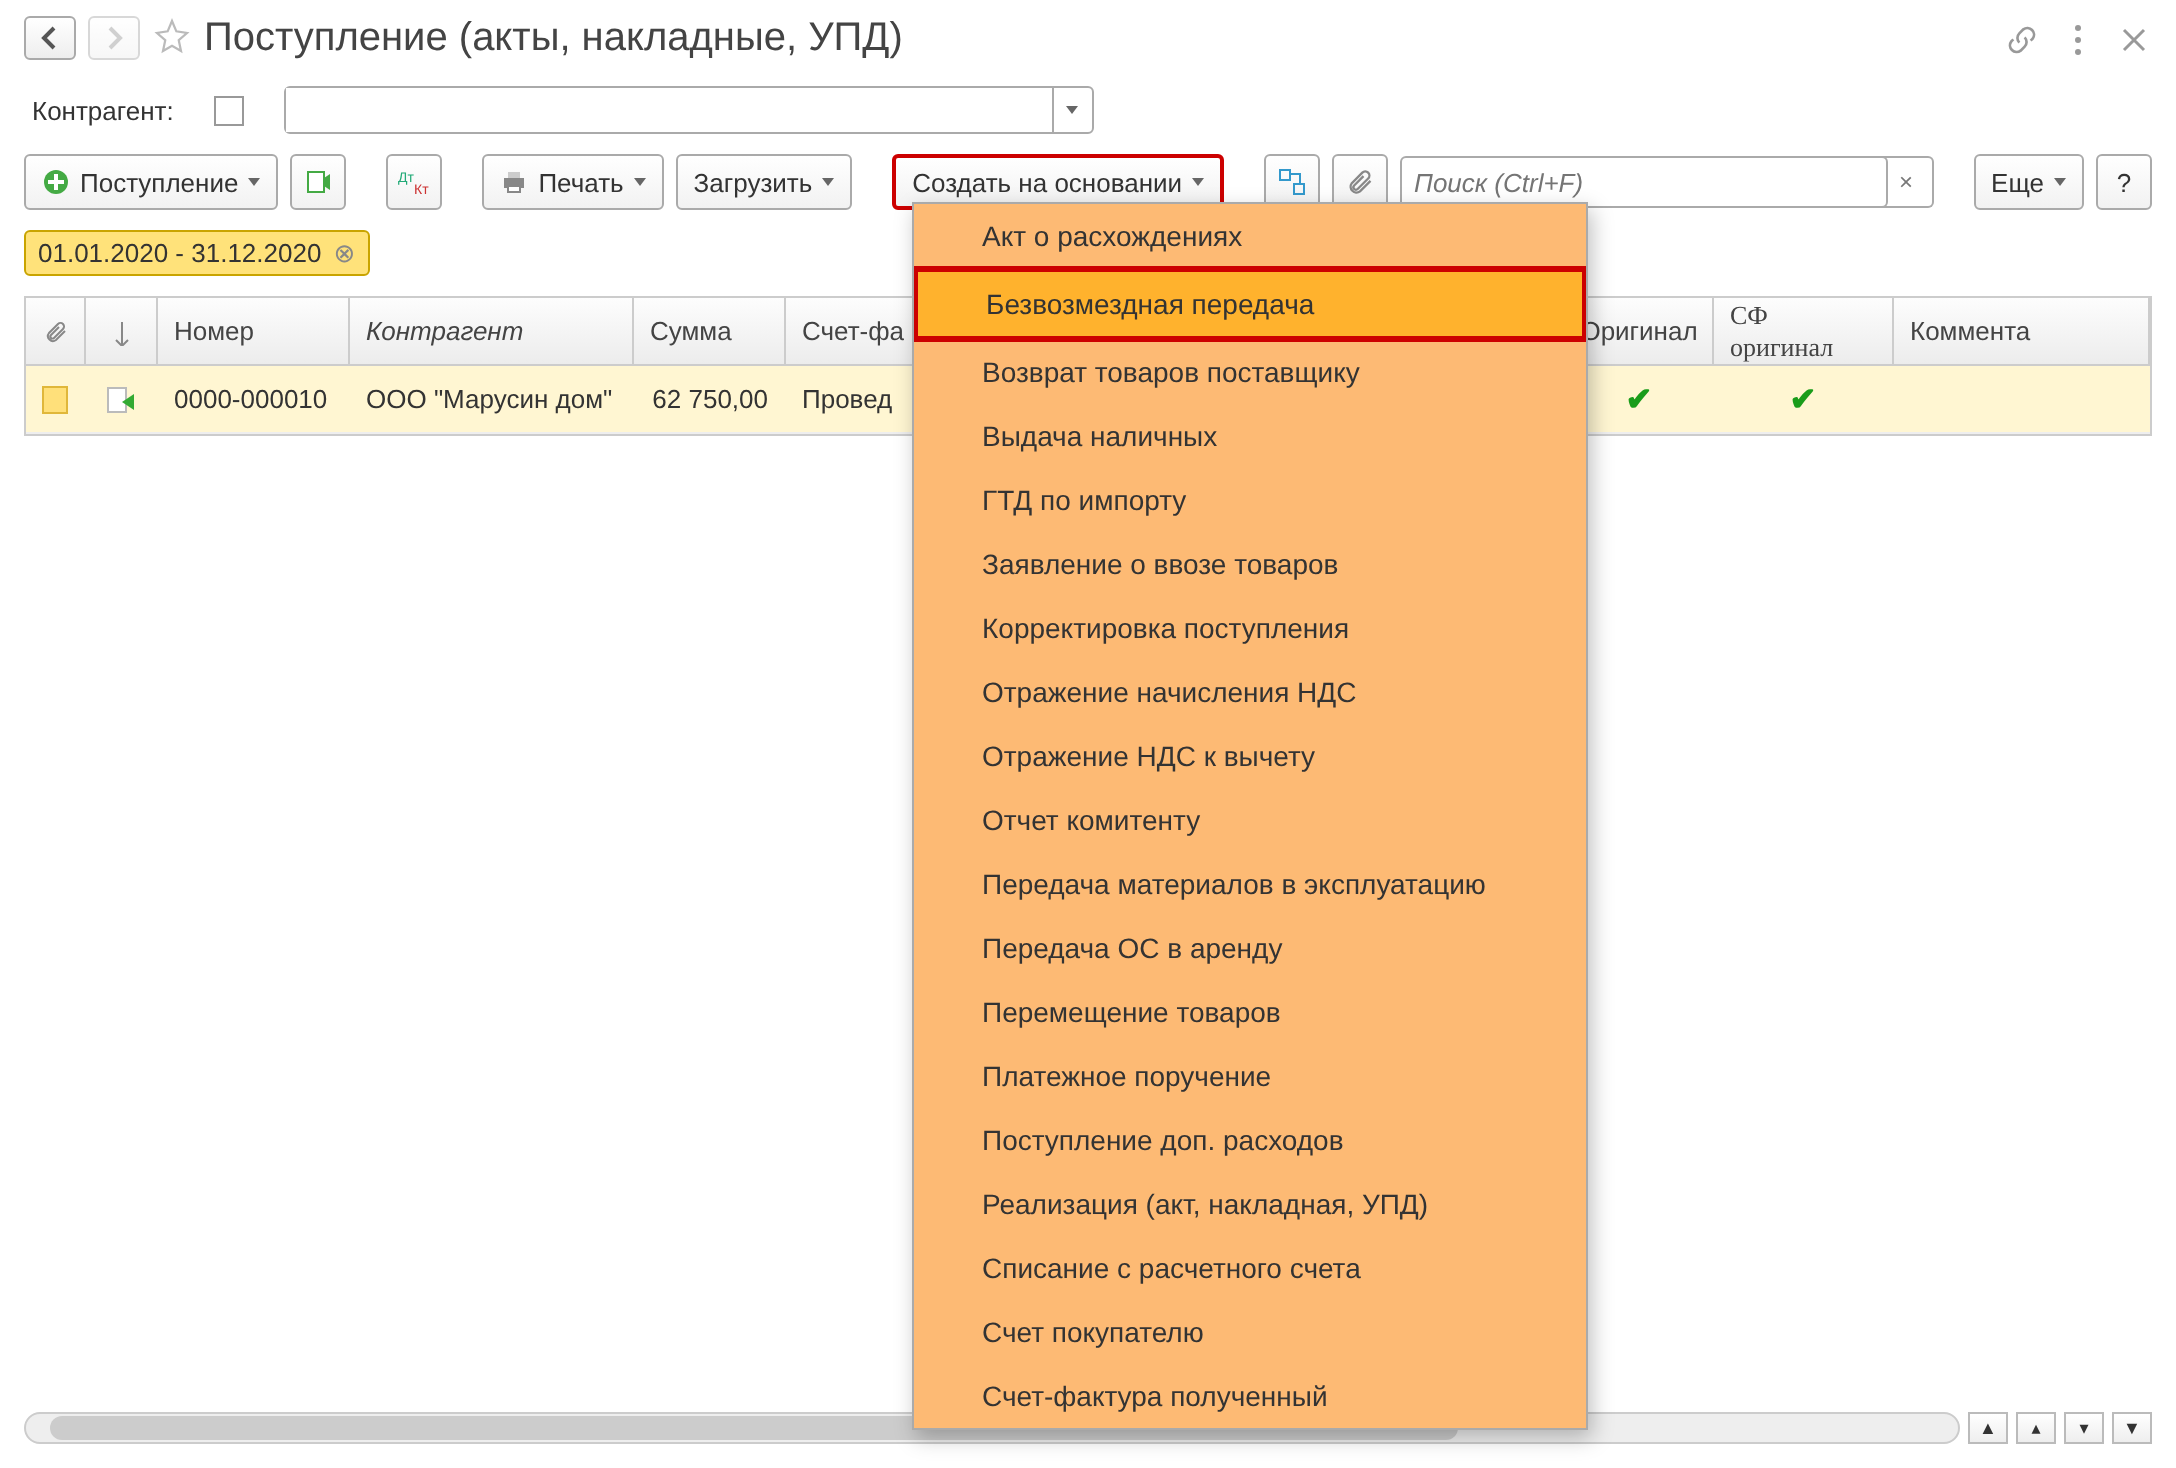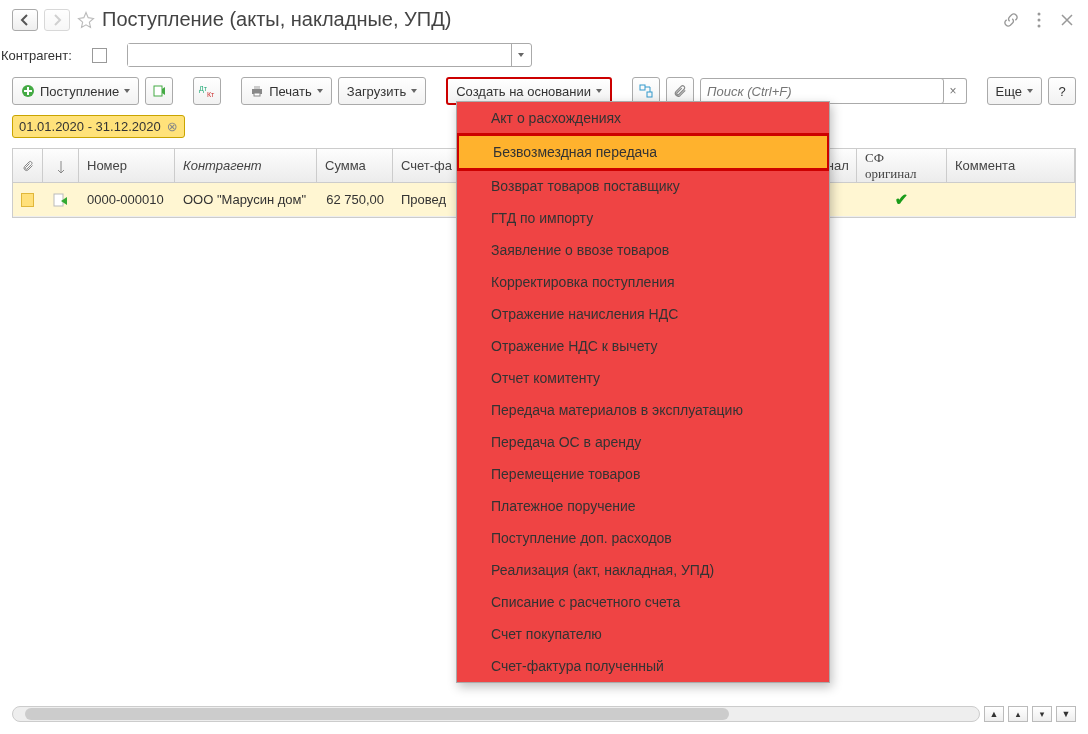--- a/index.html
+++ b/index.html
@@ -1,26 +1,26 @@
 <!DOCTYPE html>
 <html><head>
 <meta charset="utf-8">
 <style>
 * { box-sizing: border-box; margin: 0; padding: 0; font-family: Arial, sans-serif; }
 body { background: #fff; width: 1088px; height: 734px; overflow: hidden; position: relative; color: #333; }
 
-.titlebar { display: flex; align-items: center; padding: 8px 12px; gap: 6px; }
+.titlebar { display: flex; padding: 8px 12px; gap: 6px; }
 .nav-btn { width: 26px; height: 22px; border: 1px solid #aaa; background: linear-gradient(#fff,#eee); border-radius: 3px; display: flex; align-items: center; justify-content: center; cursor: pointer; }
 .nav-btn svg { width: 12px; height: 12px; }
 .star { width: 20px; height: 20px; display: flex; align-items: center; justify-content: center; }
 .title { font-size: 20px; color: #444; flex: 1; }
 .title-right { display: flex; gap: 10px; align-items: center; }
 .trb { width: 18px; height: 18px; display: flex; align-items: center; justify-content: center; cursor: pointer; color: #888; }
 
-.filter-row { display: flex; align-items: center; padding: 4px 1px; gap: 20px; font-size: 13px; }
+.filter-row { display: flex; align-items: center; padding: 4px 16px; gap: 20px; font-size: 13px; }
 .filter-row label { color: #333; }
 .chk { width: 15px; height: 15px; border: 1px solid #999; }
 .combo { position: relative; flex: 0 0 405px; height: 24px; border: 1px solid #aaa; border-radius: 3px; display: flex; }
 .combo-input { flex: 1; border: none; padding: 0 6px; }
 .combo-btn { width: 20px; border-left: 1px solid #aaa; display: flex; align-items: center; justify-content: center; cursor: pointer; }
 
 .toolbar { display: flex; align-items: center; padding: 6px 12px; gap: 6px; font-size: 13px; }
 .btn { height: 28px; border: 1px solid #aaa; background: linear-gradient(#fff,#f2f2f2); border-radius: 3px; padding: 0 8px; display: flex; align-items: center; gap: 5px; cursor: pointer; white-space: nowrap; }
 .btn.icon-only { padding: 0; width: 28px; justify-content: center; }
 .caret { border-top: 4px solid #666; border-left: 3px solid transparent; border-right: 3px solid transparent; }
@@ -56,21 +56,21 @@
 .gc.c3 { width: 142px; }
 .gc.c4 { width: 76px; justify-content: flex-end; }
 .gc.c5 { width: 390px; }
 .gc.c6 { width: 74px; justify-content: center; }
 .gc.c7 { width: 90px; justify-content: center; }
 .gc.c8 { flex: 1; }
 
 .check { color: #1a9c1a; font-weight: bold; font-size: 16px; }
 .marker { width: 14px; height: 14px; background: #ffe07a; border: 1px solid #e0b73a; }
 
-.dropdown { position: absolute; left: 456px; top: 101px; width: 374px; background: #ef4444; border: 1px solid #aaa; box-shadow: 2px 4px 10px rgba(0,0,0,.25); z-index: 50; max-height: 618px; overflow: hidden; }
+.dropdown { position: absolute; left: 456px; top: 101px; width: 338px; background: #fdba74; border: 1px solid #aaa; box-shadow: 2px 4px 10px rgba(0,0,0,.25); z-index: 50; max-height: 618px; overflow: hidden; }
 .dd-item { padding: 8px 34px; font-size: 14px; color: #333; cursor: pointer; white-space: nowrap; }
 .dd-item.hl { background: #ffb22d; border: 3px solid #c00; margin: -1px; position: relative; z-index: 2; }
 
 .bottom-scroll { position: absolute; left: 12px; right: 12px; bottom: 12px; display: flex; align-items: center; gap: 4px; }
 .hscroll { flex: 1; height: 16px; background: #eee; border: 1px solid #ccc; border-radius: 8px; position: relative; }
 .hscroll .thumb { position: absolute; left: 12px; right: 250px; top: 1px; bottom: 1px; background: #ccc; border-radius: 8px; }
 .navb { width: 20px; height: 16px; border: 1px solid #bbb; background: linear-gradient(#fff,#eee); display: flex; align-items: center; justify-content: center; font-size: 9px; cursor: pointer; }
 
 svg { display: block; }
 </style>
@@ -245,20 +245,21 @@
         <span class="check">✔</span>
       </div>
     <div class="gc c8"></div>
   </div>
 </div>
 
 <div class="dropdown" id="dd">
     <div class="dd-item">Акт о расхождениях</div>
     <div class="dd-item hl">Безвозмездная передача</div>
     <div class="dd-item">Возврат товаров поставщику</div>
+    <div class="dd-item">Выдача наличных</div>
     <div class="dd-item">ГТД по импорту</div>
     <div class="dd-item">Заявление о ввозе товаров</div>
     <div class="dd-item">Корректировка поступления</div>
     <div class="dd-item">Отражение начисления НДС</div>
     <div class="dd-item">Отражение НДС к вычету</div>
     <div class="dd-item">Отчет комитенту</div>
     <div class="dd-item">Передача материалов в эксплуатацию</div>
     <div class="dd-item">Передача ОС в аренду</div>
     <div class="dd-item">Перемещение товаров</div>
     <div class="dd-item">Платежное поручение</div>

